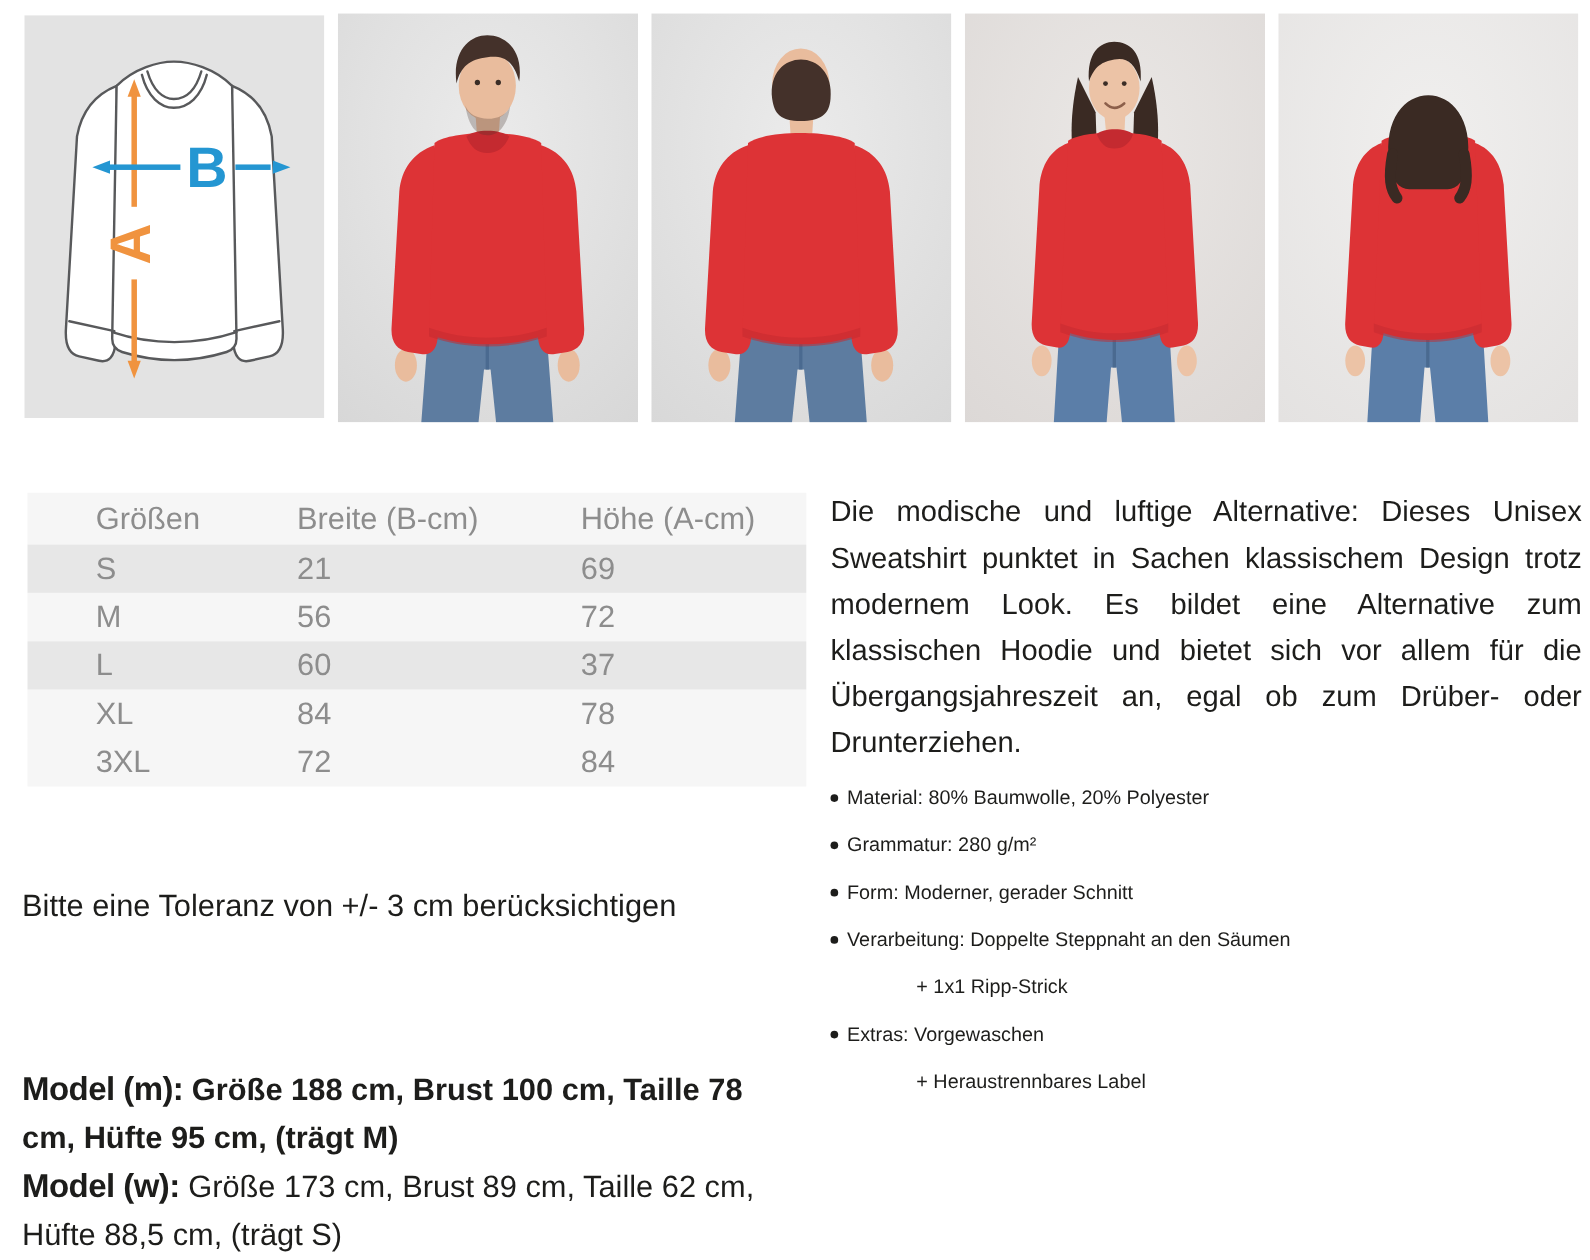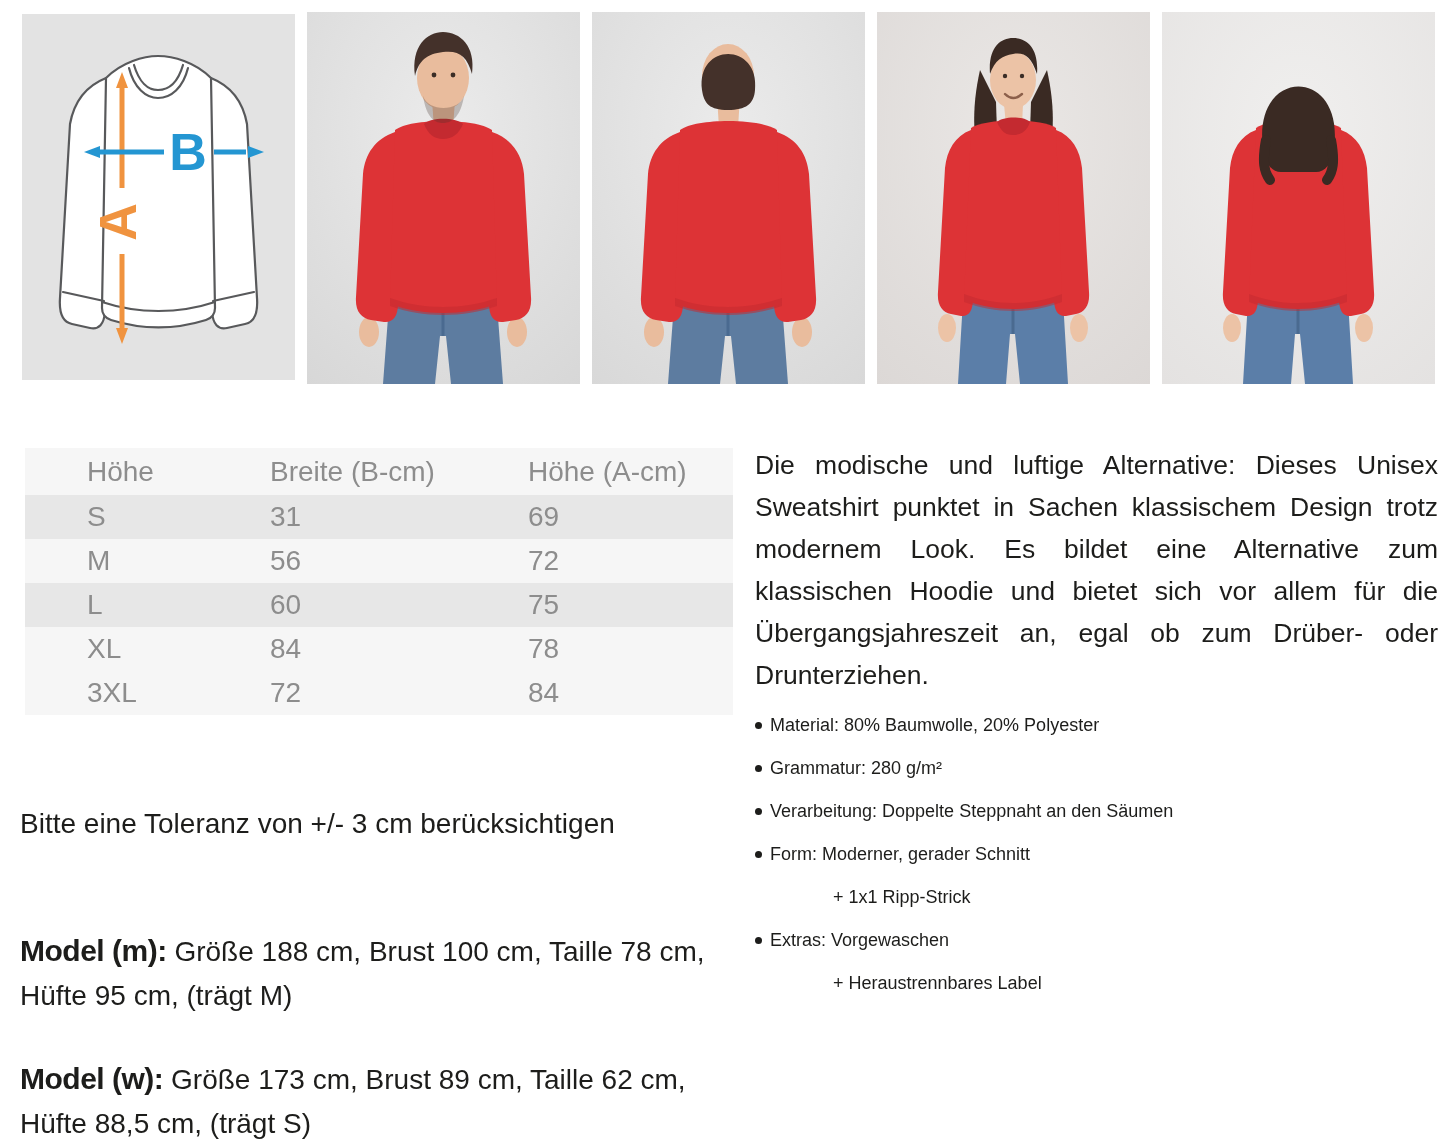--- a/index.html
+++ b/index.html
@@ -15,21 +15,21 @@
   .size-table{position:absolute;left:25px;top:448px;width:708px;font-size:28px;color:var(--table-text,#8d8d8d);}
   .t-row{display:grid;grid-template-columns:245px 258px 1fr;align-items:center;height:44px;background:var(--table-alt,#f6f6f6);}
   .t-row.head{height:47px;}
   .t-row.shade{background:var(--table-row,#e7e7e7);}
   .t-cell:first-child{padding-left:62px;}
 
   
   .tolerance-note{position:absolute;left:20px;top:808px;font-size:28px;}
   .model-info{position:absolute;left:20px;width:705px;font-size:28px;line-height:44px;}
   .model-info b{font-size:30px;letter-spacing:-0.5px;}
-  .model-m{top:901px;}
+  .model-m{top:941px;font-weight:bold;}
   .model-w{top:1029px;margin-top:28px;}
 
   
   .description{position:absolute;left:755px;top:444px;width:683px;font-size:26.5px;line-height:42px;text-align:justify;}
   .features{position:absolute;left:755px;top:704px;width:690px;font-size:18px;}
   .feature{display:flex;line-height:43px;}
   .dot{width:15px;flex:0 0 15px;position:relative;}
   .dot::before{content:"";position:absolute;left:0;top:18px;width:7px;height:7px;border-radius:50%;background:var(--text,#1d1d1b);}
   .feature-cont{padding-left:78px;line-height:43px;}
 </style>
@@ -193,38 +193,38 @@
         <path d="M87 282 C118 294 154 294 185 282 L185 290 C153 302 119 302 87 290 Z" fill="var(--red-dark)" opacity="0.5"></path>
 
         <path d="M101 136 C90 54 183 54 172 136 C170 152 163 160 154 160 L119 160 C110 160 103 152 101 136 Z" fill="var(--hair-w)"></path>
         <path d="M104 128 C100 150 102 160 108 168 M169 128 C173 150 171 160 165 168" stroke="var(--hair-w)" stroke-width="10" fill="none" stroke-linecap="round"></path>
       </svg>
     </div>
   </div>
 
   <div class="size-table">
     <div class="t-row head">
-      <div class="t-cell">Höhe</div>
+      <div class="t-cell">Größen</div>
       <div class="t-cell">Breite (B-cm)</div>
       <div class="t-cell">Höhe (A-cm)</div>
     </div>
     <div class="t-row shade">
       <div class="t-cell">S</div>
-      <div class="t-cell">31</div>
+      <div class="t-cell">21</div>
       <div class="t-cell">69</div>
     </div>
     <div class="t-row">
       <div class="t-cell">M</div>
       <div class="t-cell">56</div>
       <div class="t-cell">72</div>
     </div>
     <div class="t-row shade">
       <div class="t-cell">L</div>
       <div class="t-cell">60</div>
-      <div class="t-cell">75</div>
+      <div class="t-cell">37</div>
     </div>
     <div class="t-row">
       <div class="t-cell">XL</div>
       <div class="t-cell">84</div>
       <div class="t-cell">78</div>
     </div>
     <div class="t-row">
       <div class="t-cell">3XL</div>
       <div class="t-cell">72</div>
       <div class="t-cell">84</div>
@@ -243,25 +243,25 @@
     <div class="feature">
       <span class="dot"></span>
       <span>Material: 80% Baumwolle, 20% Polyester</span>
     </div>
     <div class="feature">
       <span class="dot"></span>
       <span>Grammatur: 280 g/m²</span>
     </div>
     <div class="feature">
       <span class="dot"></span>
+      <span>Form: Moderner, gerader Schnitt</span>
+    </div>
+    <div class="feature">
+      <span class="dot"></span>
       <span>Verarbeitung: Doppelte Steppnaht an den Säumen</span>
-    </div>
-    <div class="feature">
-      <span class="dot"></span>
-      <span>Form: Moderner, gerader Schnitt</span>
     </div>
     <div class="feature-cont">+ 1x1 Ripp-Strick</div>
     <div class="feature">
       <span class="dot"></span>
       <span>Extras: Vorgewaschen</span>
     </div>
     <div class="feature-cont">+ Heraustrennbares Label</div>
   </div>
 
 </div>

